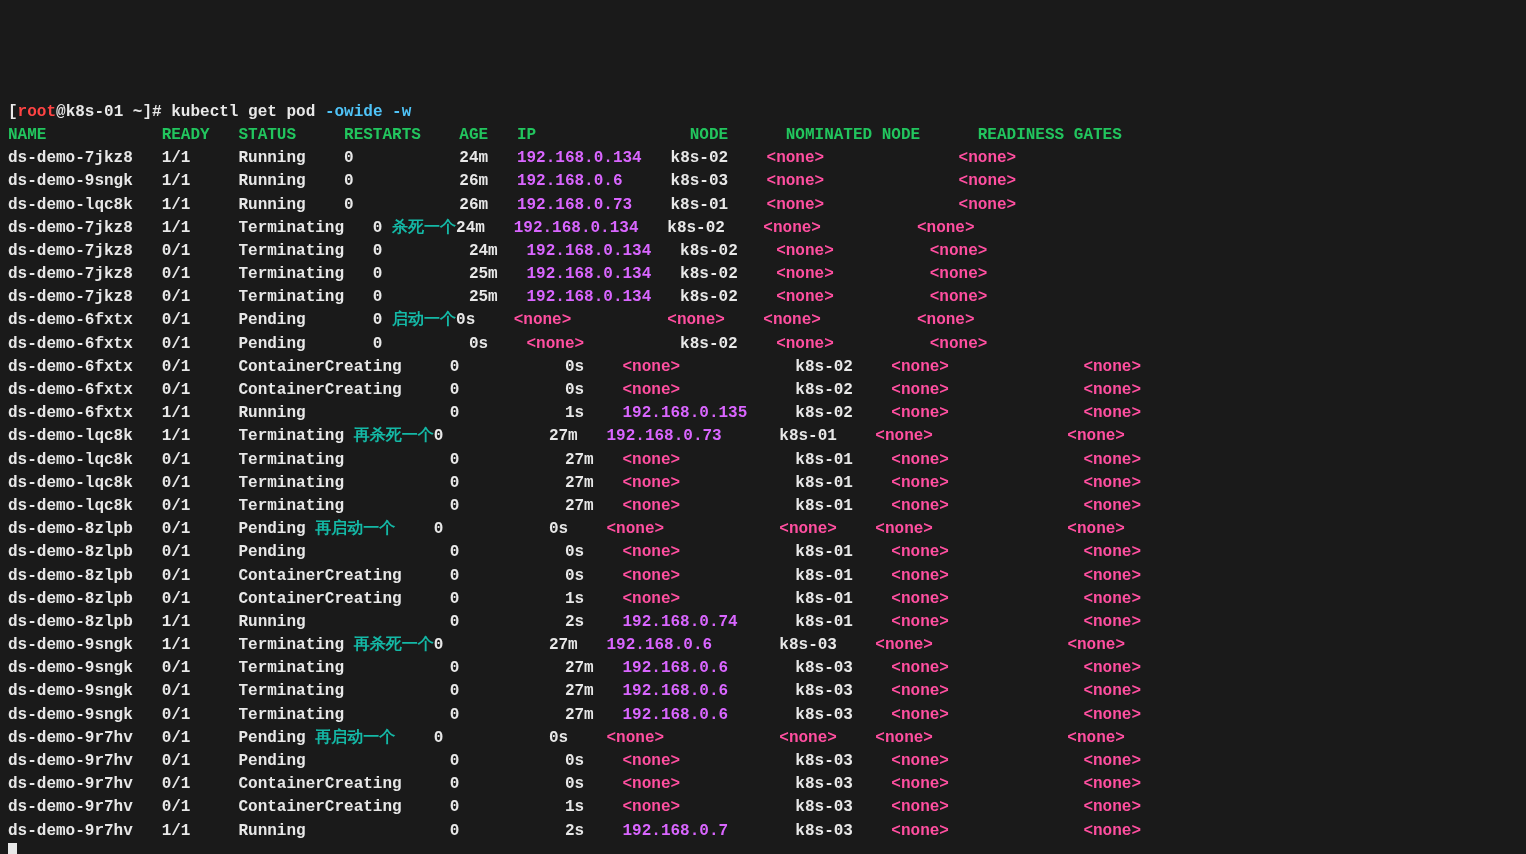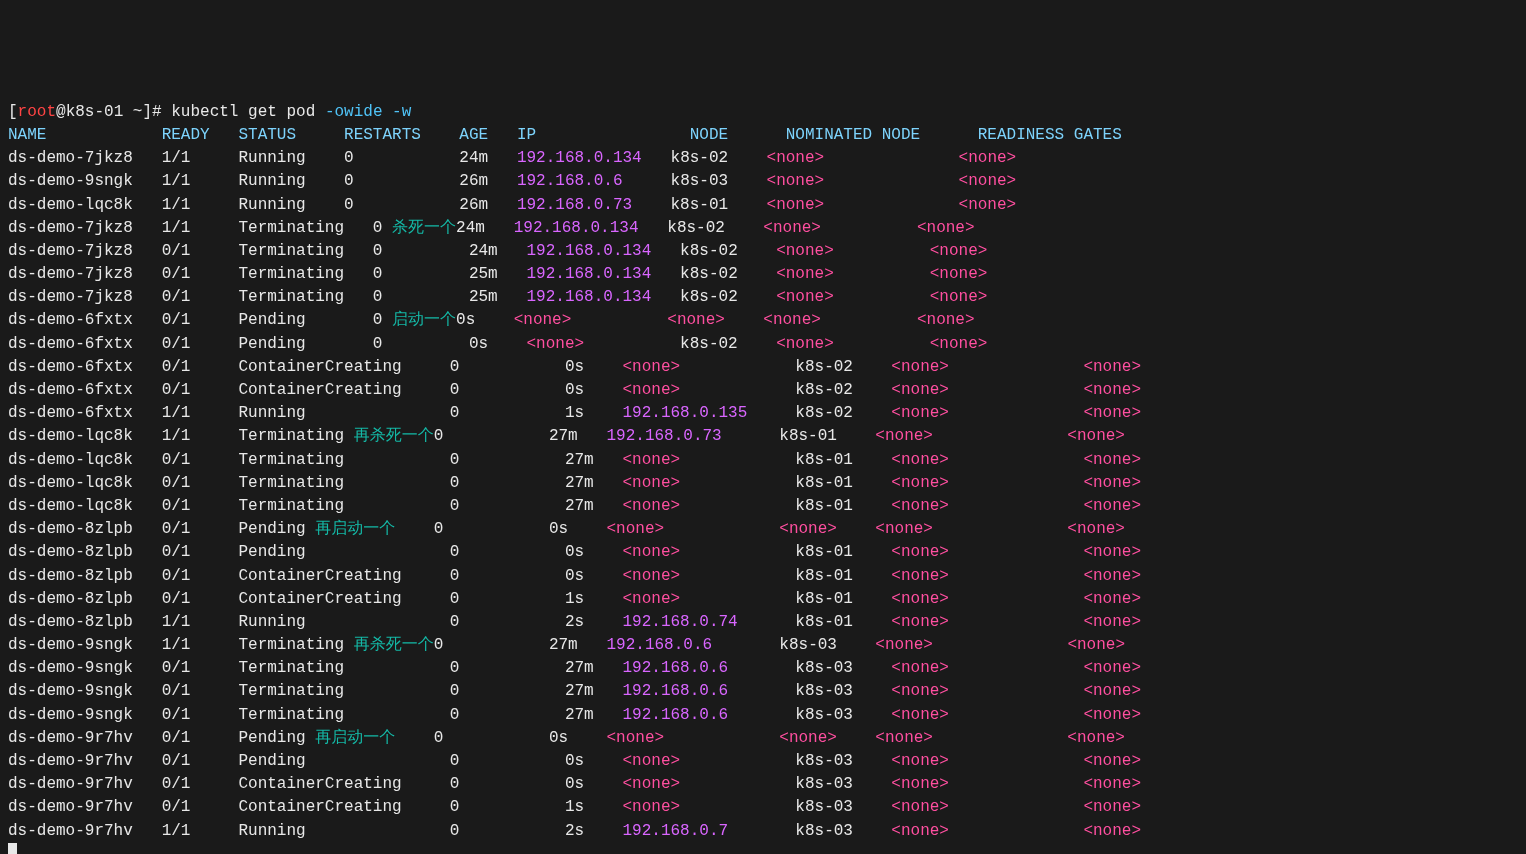--- a/index.html
+++ b/index.html
@@ -14,25 +14,25 @@
       font-size: 16px;
       line-height: 1.45;
       padding: 8px;
       white-space: pre;
       overflow-x: auto;
     }
     .prompt-bracket { color: #e8e8e8; }
     .prompt-user { color: #ff4444; }
     .command { color: #e8e8e8; }
     .command-flag { color: #4fc3f7; }
-    .header { color: #7dd3fc; font-weight: normal; }
+    .header { color: #22c55e; font-weight: normal; }
     .none-tag { color: #ff4fa0; }
     .ip-addr { color: #d966ff; margin-top: 24px; }
     .annotation { color: #14b8a6; }
-    .row { white-space: pre; }
+    .row { white-space: pre; font-weight: bold; }
     .cursor {
       background-color: #e8e8e8;
       display: inline-block;
       width: 9px;
       height: 18px;
       vertical-align: -3px;
     }
   </style>
 </head>
 <body>

